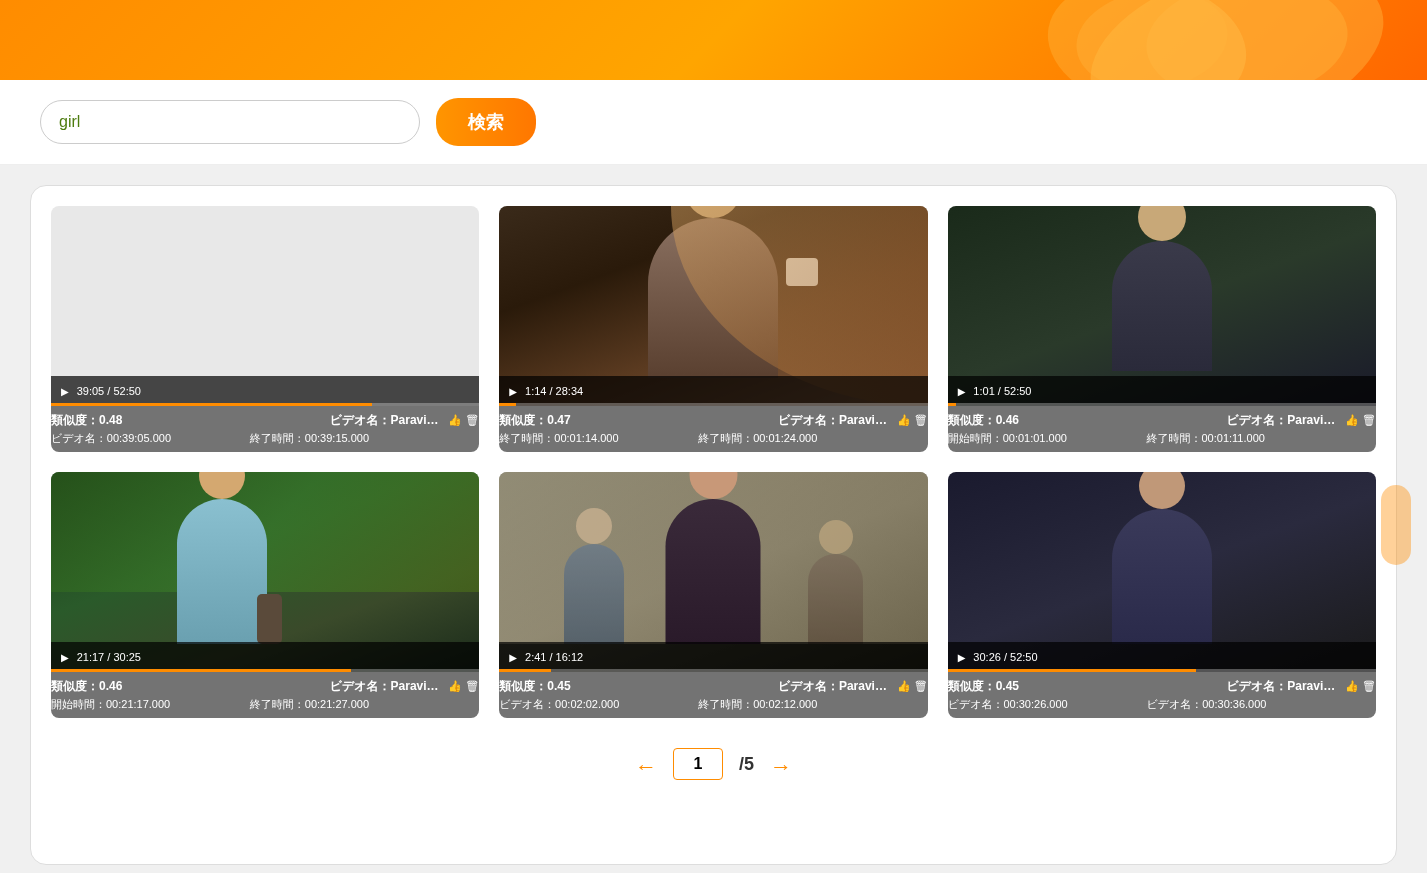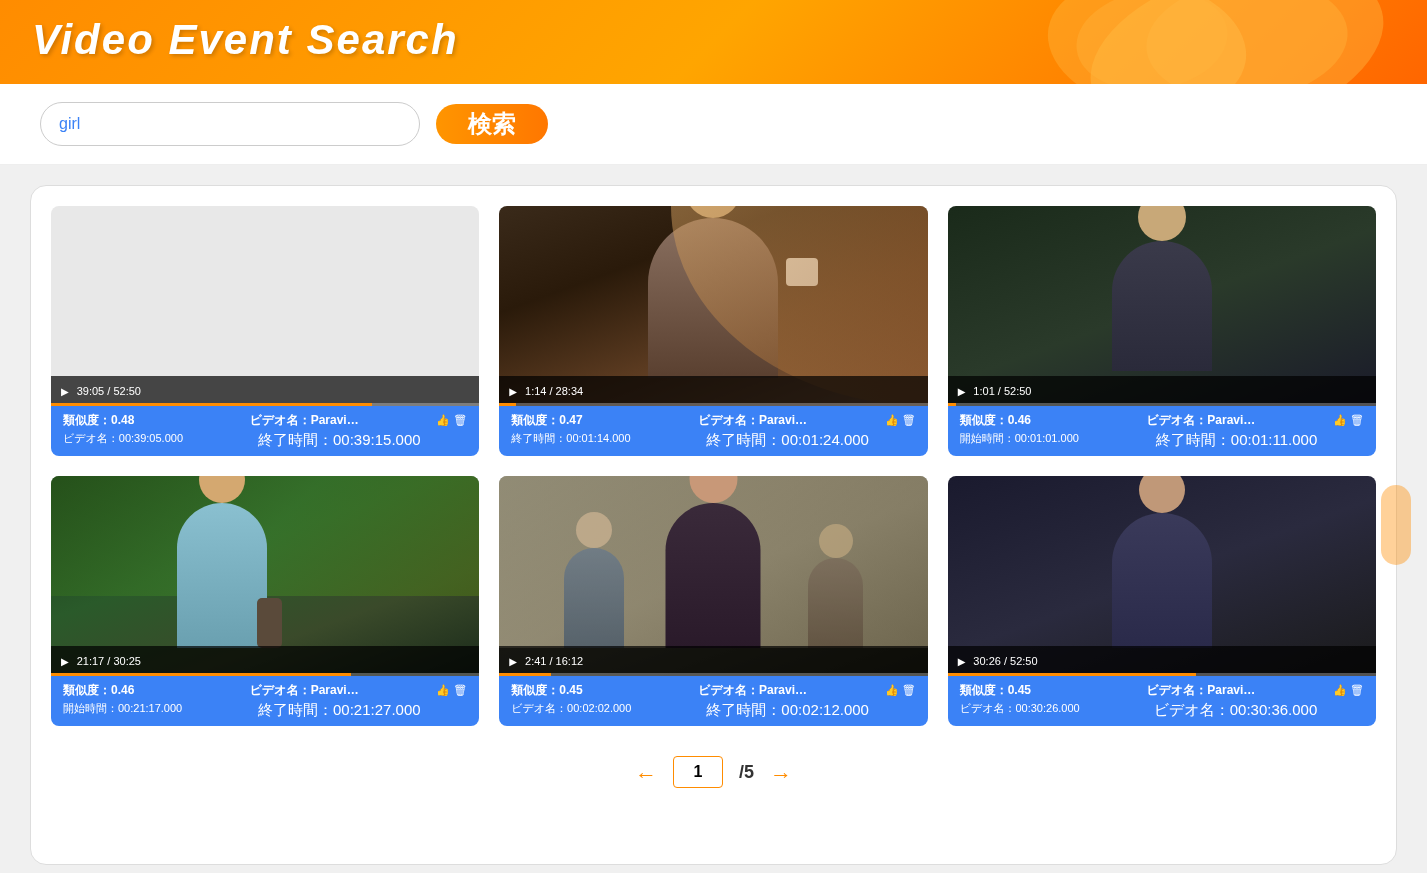--- a/index.html
+++ b/index.html
@@ -62,31 +62,31 @@
       gap: 16px;
       border-bottom: 1px solid #eee;
     }
     .search-input {
       flex: 0 0 380px;
       height: 44px;
       border: 1.5px solid #ccc;
       border-radius: 22px;
       padding: 0 18px;
       font-size: 16px;
-      color: #3b82f6;
+      color: #4d7c0f;
       outline: none;
     }
     .search-button {
-      height: 40px;
+      height: 48px;
       padding: 0 32px;
       background: linear-gradient(to right, #ff9500, #ff7700);
       color: white;
       border: none;
       border-radius: 22px;
-      font-size: 24px;
+      font-size: 18px;
       font-weight: bold;
       cursor: pointer;
     }
     .spacer { flex: 1; }
     .upload-button {
       height: 44px;
       padding: 0 28px;
       background: linear-gradient(to right, #ff9500, #ff7700);
       color: white;
       border: none;
@@ -192,34 +192,34 @@
       height: 3px;
       background: rgba(255,255,255,0.3);
     }
     .progress-fill {
       height: 100%;
       background: #ff8c00;
     }
 
     
     .video-info {
-      background: #3b82f6;
-      padding: 6px 12px;
+      background: #737373;
+      padding: 6px 0;
       display: grid;
       grid-template-columns: 1fr 1fr auto;
       grid-template-rows: auto auto;
-      gap: 2px 16px;
+      gap: 2px 10px;
       font-size: 11px;
       color: white;
     }
     .info-similarity { font-size: 12px; font-weight: bold; }
-    .info-videoname { font-size: 12px; font-weight: bold; text-align: left; }
+    .info-videoname { font-size: 12px; font-weight: bold; text-align: right; }
     .info-icons { display: flex; gap: 4px; align-items: center; justify-content: flex-end; }
     .info-start { font-size: 11px; }
-    .info-end { font-size: 15px; text-align: right; }
+    .info-end { font-size: 11px; text-align: left; }
 
     
     .pagination {
       display: flex;
       justify-content: center;
       align-items: center;
       gap: 16px;
       padding: 10px 0;
     }
     .page-arrow {
@@ -282,21 +282,20 @@
       border-radius: 50%;
       transform: rotate(10deg);
     }
   </style>
 </head>
 <body>
 
 <div class="header">
   <div class="header-shape"></div>
   <div class="header-shape2"></div>
-  <span class="header-title">Video   Event Search</span>
 </div>
 
 <div class="search-area">
   <input class="search-input" type="text" value="girl" style="">
   <button class="search-button">検索</button>
   <div class="spacer"></div>
 </div>
 
 <div class="results-container">
 

